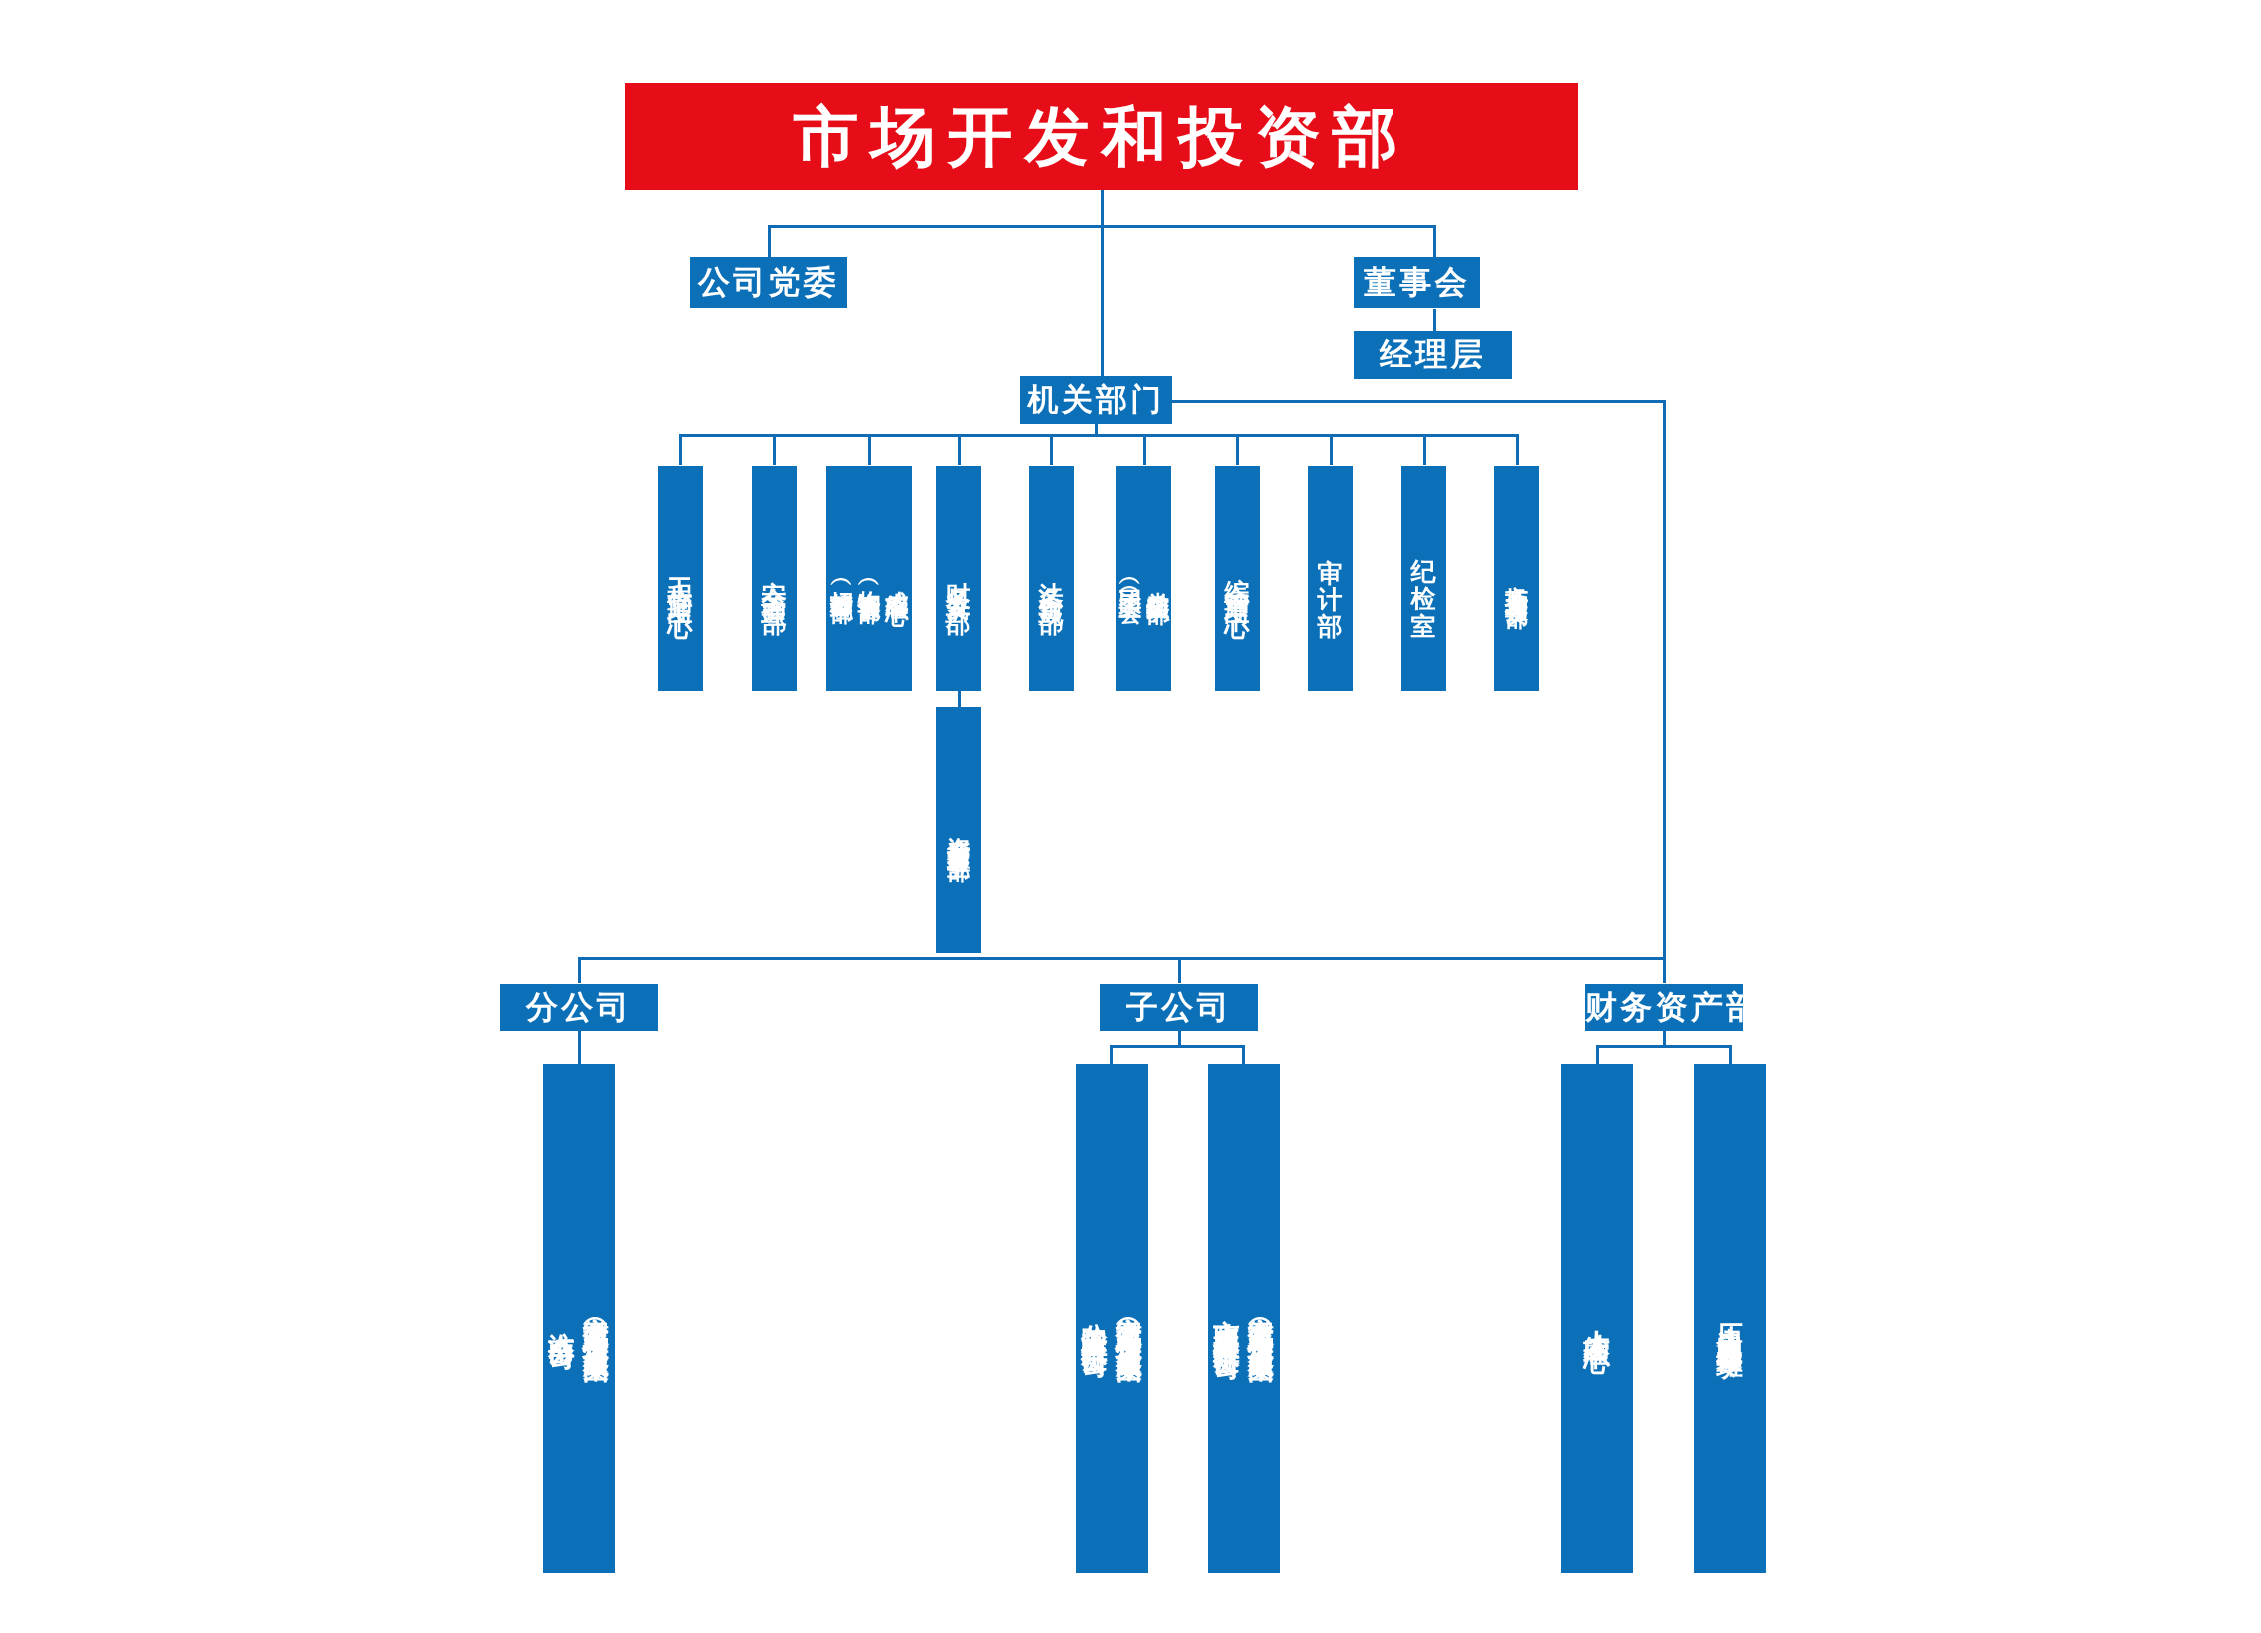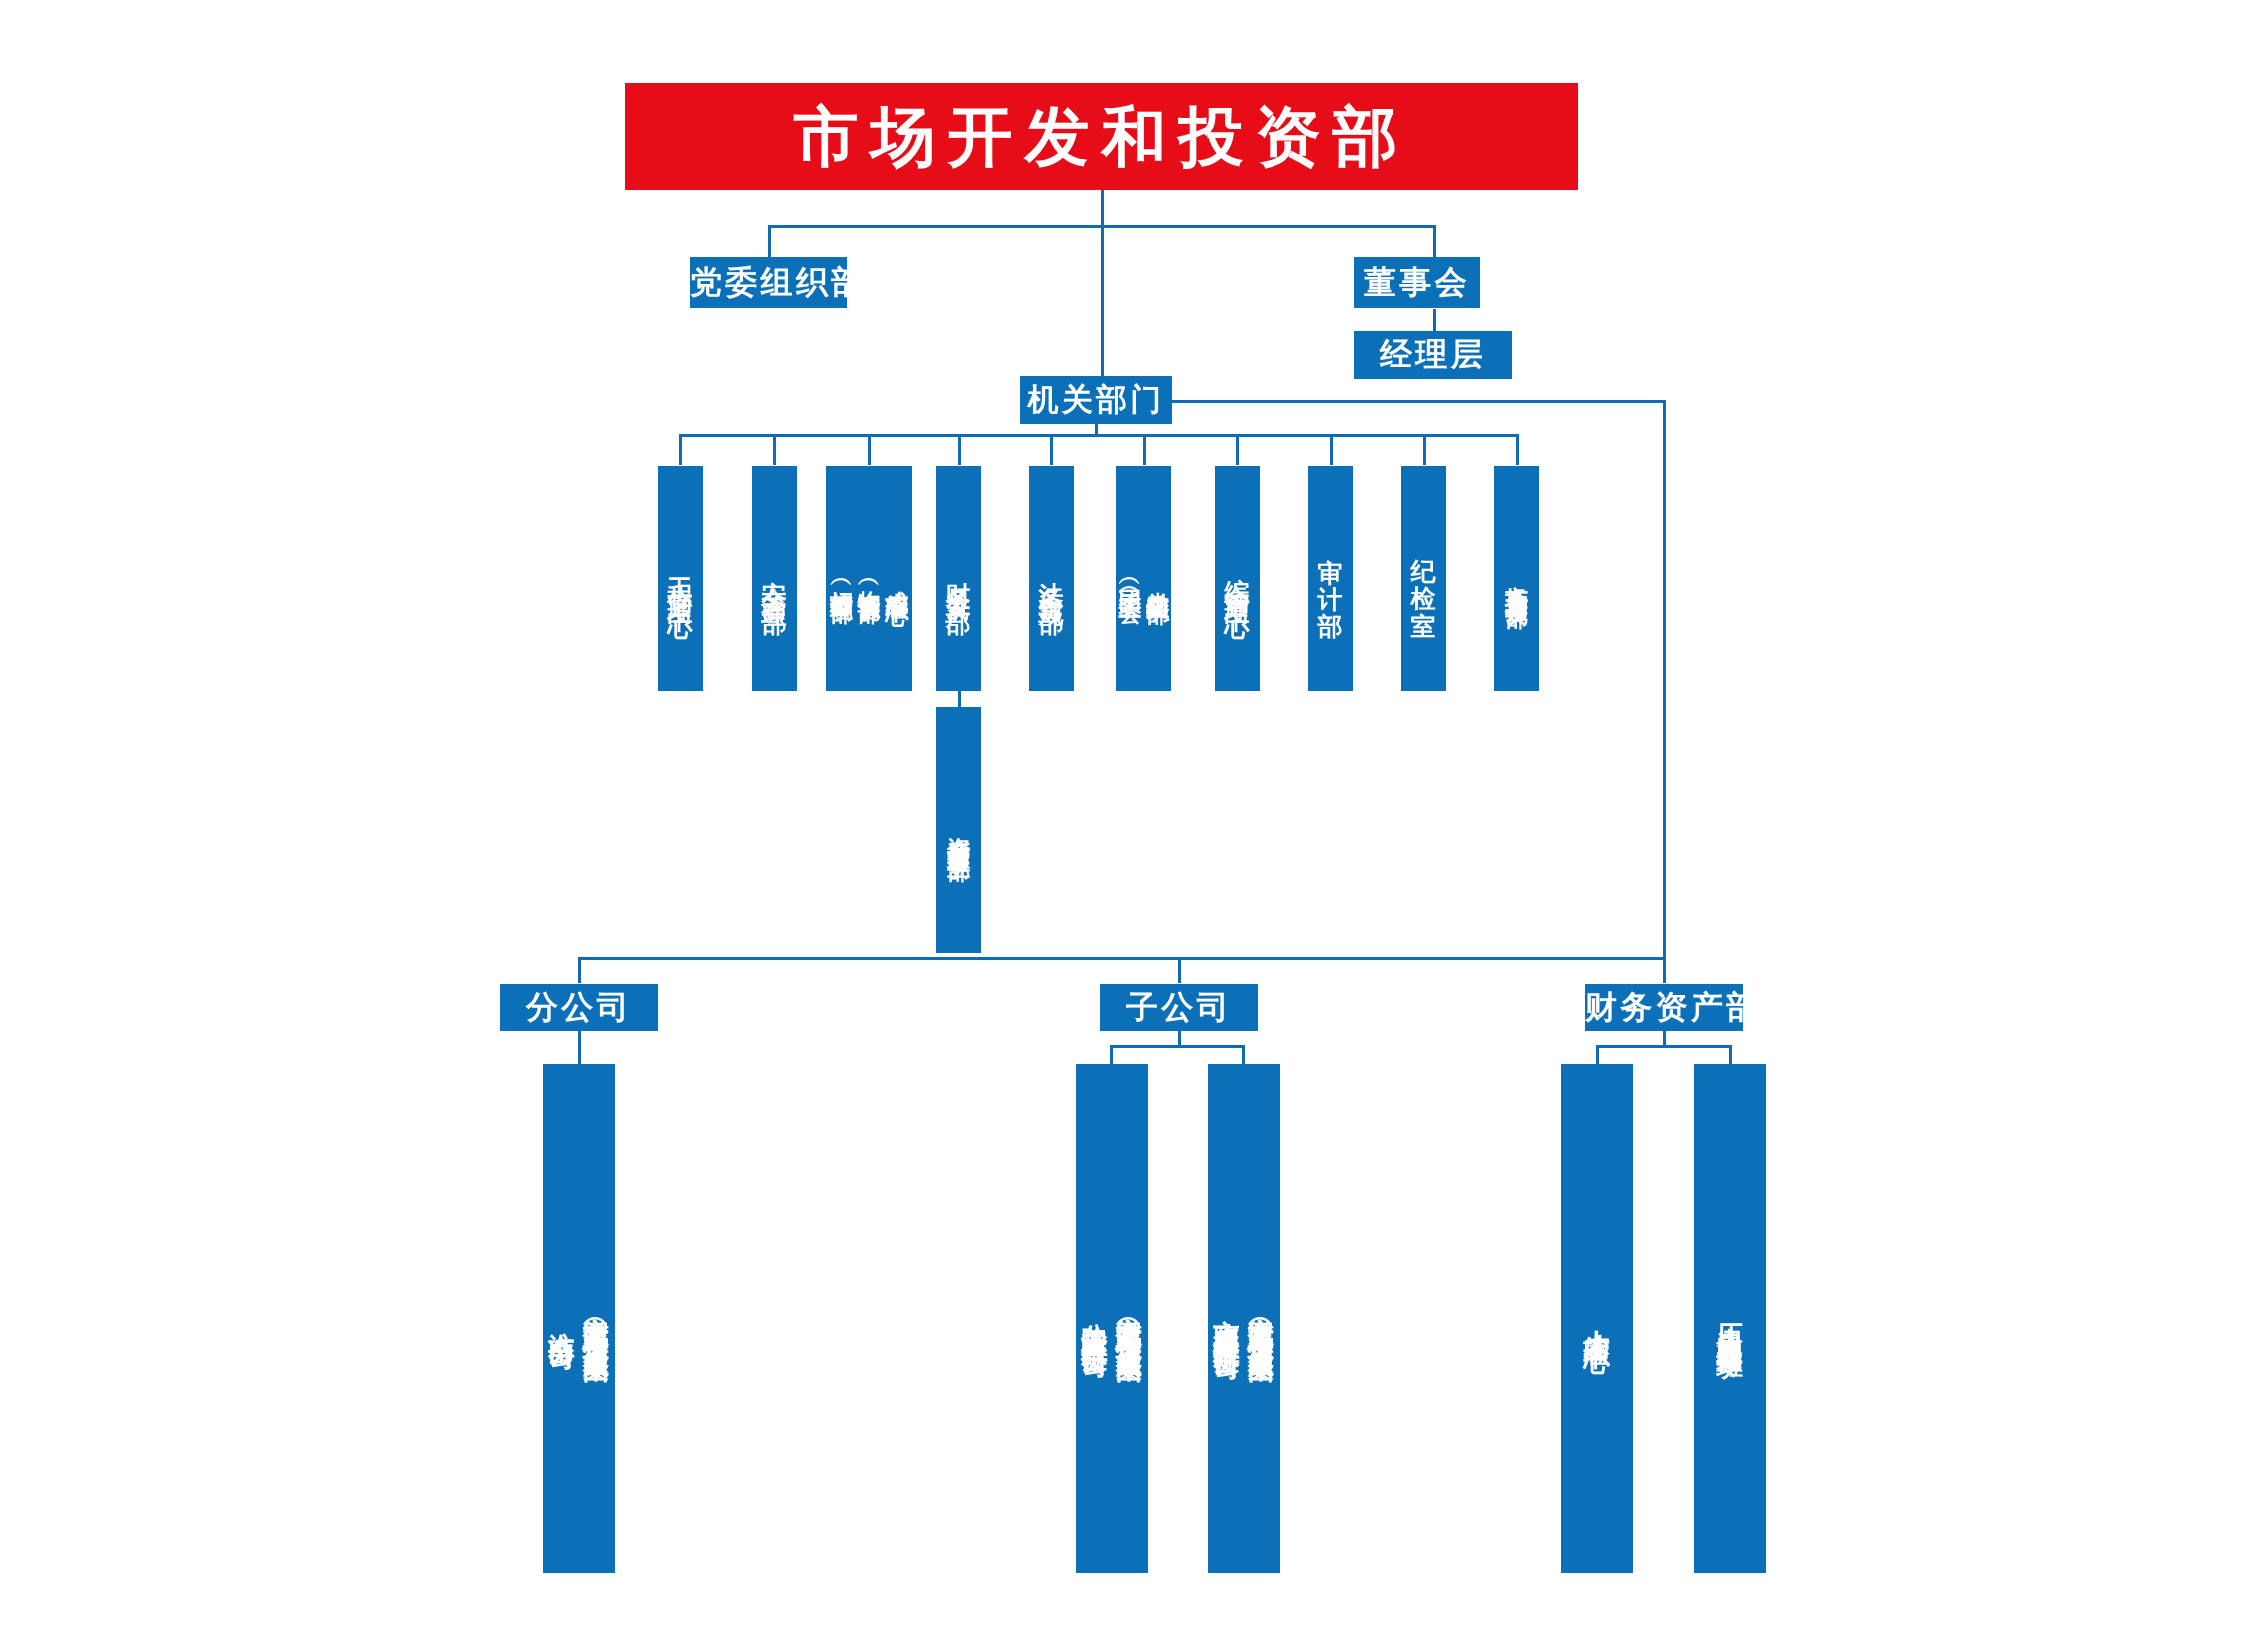--- a/index.html
+++ b/index.html
@@ -62,21 +62,21 @@
   <div class="vline" style="left:1663px;top:1031px;height:16.5px;"></div>
   <div class="hline" style="left:1596px;top:1045px;width:136px;"></div>
   <div class="vline" style="left:1596px;top:1045px;height:19px;"></div>
   <div class="vline" style="left:1729px;top:1045px;height:19px;"></div>
 
   <div class="box hbox title" style="left:625px;top:83px;width:953px;height:107px;">
     <span>市场开发和投资部</span>
   </div>
 
   <div class="box hbox lv2" style="left:690px;top:257px;width:157px;height:51px;">
-    <span>党委组织部</span>
+    <span>公司党委</span>
   </div>
   <div class="box hbox lv2" style="left:1354px;top:257px;width:126px;height:51px;">
     <span>董事会</span>
   </div>
   <div class="box hbox lv2" style="left:1354px;top:331px;width:158px;height:48px;">
     <span>经理层</span>
   </div>
   <div class="box hbox lv2" style="left:1020px;top:376px;width:152px;height:48px;font-size:31px;">
     <span>机关部门</span>
   </div>

